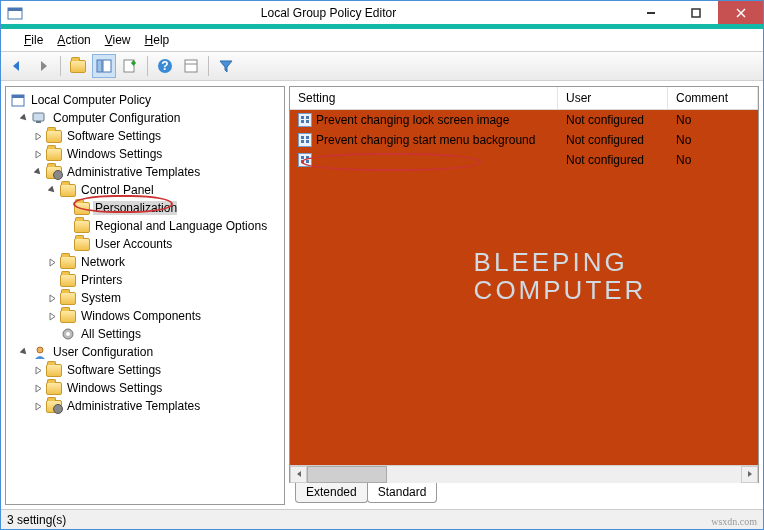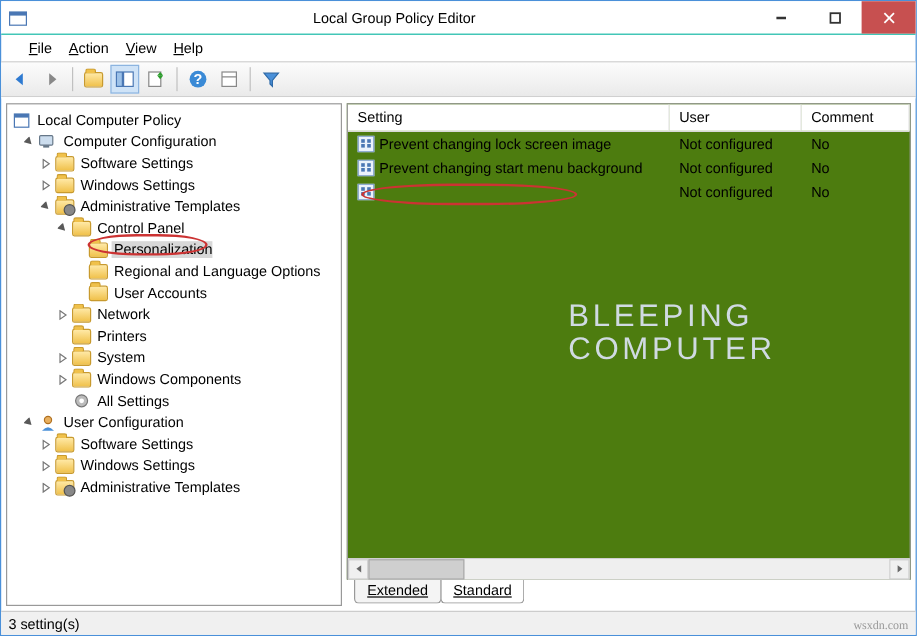--- a/index.html
+++ b/index.html
@@ -1,34 +1,34 @@
 <!DOCTYPE html>
 <html><head>
 <meta charset="utf-8">
 <style>
   * { box-sizing: border-box; font-family: "Segoe UI", Tahoma, sans-serif; font-size: 12px; }
   body { margin: 0; background: #fff; }
   .window { width: 764px; height: 530px; border: 1px solid #4a90d9; display: flex; flex-direction: column; background: #fff; position: relative; }
-  .titlebar { height: 28px; background: #fff; display: flex; align-items: center; border-bottom: 1px solid #14b8a6; }
+  .titlebar { height: 28px; background: #fff; display: flex; align-items: center; border-bottom: 5px solid #14b8a6; }
   .titlebar-icon { width: 16px; height: 16px; margin: 0 6px; }
   .title-text { flex: 1; text-align: center; color: #000; font-size: 12px; }
   .win-controls { display: flex; height: 100%; }
   .win-btn { width: 45px; display: flex; align-items: center; justify-content: center; }
   .win-btn.close { background: #c75050; color: #fff; }
   .menubar { height: 22px; display: flex; align-items: center; padding: 0 17px; gap: 2px; }
   .menu-item { padding: 2px 6px; }
   .menu-item u { text-decoration: underline; }
   .toolbar { height: 30px; border-top: 1px solid #d0d0d0; border-bottom: 1px solid #d0d0d0; background: linear-gradient(#fcfcfc,#eaeaea); display: flex; align-items: center; padding: 0 4px; gap: 2px; }
   .tb-btn { width: 24px; height: 24px; display: flex; align-items: center; justify-content: center; border: 1px solid transparent; }
   .tb-btn.pressed { border: 1px solid #8cb4e0; background: #cfe3f7; }
   .tb-sep { width: 1px; height: 20px; background: #c0c0c0; margin: 0 3px; }
   .content { flex: 1; display: flex; border-top: 1px solid #fff; min-height: 0; }
   .left-pane { width: 280px; border: 1px solid #999; margin: 4px 2px 4px 4px; background: #fff; overflow: auto; padding: 4px 0; }
   .right-wrap { flex: 1; display: flex; flex-direction: column; margin: 4px 4px 4px 2px; min-width:0; }
-  .right-pane { flex: 1; border: 1px solid #999; background: #4d7c0f; display: flex; flex-direction: column; min-height:0; position:relative; }
+  .right-pane { flex: 1; border: 1px solid #999; background: #c2410c; display: flex; flex-direction: column; min-height:0; position:relative; }
   .grid-header { display: flex; border-bottom: 1px solid #d8d8d8; }
   .grid-header .col { padding: 4px 8px; border-right: 1px solid #e4e4e4; background:#fff; }
   .col-setting { flex: 1; }
   .col-state { width: 110px; }
   .col-comment { width: 90px; text-align: left; }
   .grid-body { flex:1; overflow:auto; }
   .grid-row { display: flex; align-items: center; height: 20px; }
   .grid-row .cell { padding: 0 8px; white-space: nowrap; overflow: hidden; }
   .cell-setting { flex: 1; display:flex; align-items:center; gap:4px; }
   .cell-state { width: 110px; }
@@ -44,21 +44,21 @@
   .folder::before{content:"";position:absolute;top:-4px;left:0;width:7px;height:3px;background:#f0c14b;border:1px solid #c89a2e;border-bottom:none;border-radius:2px 2px 0 0;}
   .gear-overlay{position:relative;}
   .gear-overlay::after{content:"";position:absolute;right:-2px;bottom:-2px;width:8px;height:8px;background:#888;border-radius:50%;border:1px solid #555;}
   .cog-icon{width:16px;height:16px;display:inline-block;margin-right:3px;}
   .watermark{position:absolute;left:50%;top:48%;transform:translate(-50%,-50%);font-size:26px;font-family:Arial,sans-serif;color:#d0dae2;letter-spacing:3px;pointer-events:none;line-height:1.1;font-weight:300;margin-left:36px;}
   .watermark div{font-size:26px;color:#d0dae2;letter-spacing:3px;}
   .hscroll{height:17px;background:#f0f0f0;border-top:1px solid #d0d0d0;display:flex;align-items:center;}
   .hscroll .arrow{width:17px;height:17px;display:flex;align-items:center;justify-content:center;background:#f0f0f0;border:1px solid #ccc;}
   .hscroll .track{flex:1;height:17px;background:#efefef;position:relative;}
   .hscroll .thumb{position:absolute;left:0;top:0;height:100%;width:80px;background:#cfcfcf;border:1px solid #aaa;}
-  .tabs-row{height:22px;display:flex;align-items:flex-start;padding-left:6px;text-decoration:underline;}
+  .tabs-row{height:22px;display:flex;align-items:flex-start;padding-left:6px;}
   .tab{height:20px;border:1px solid #999;border-top:none;padding:2px 10px;background:#fff;margin-right:-1px;border-radius:0 0 4px 4px;}
   .tab.inactive{background:#f4f4f4;}
   .statusbar{height:20px;border-top:1px solid #ccc;background:#f0f0f0;display:flex;align-items:center;padding:0 6px;}
   .circle-red{position:absolute;border:2px solid #c33;border-radius:50%;pointer-events:none;}
   .circle1{left:72px;top:194px;width:100px;height:18px;border-radius:50%/60%;}
   .circle2{left:300px;top:152px;width:180px;height:18px;border-radius:50%/60%;}
   .attribution{position:absolute;right:6px;bottom:2px;font-size:10px;color:#999;font-family:Liberation Serif, serif;}
 </style>
 </head>
 <body>

